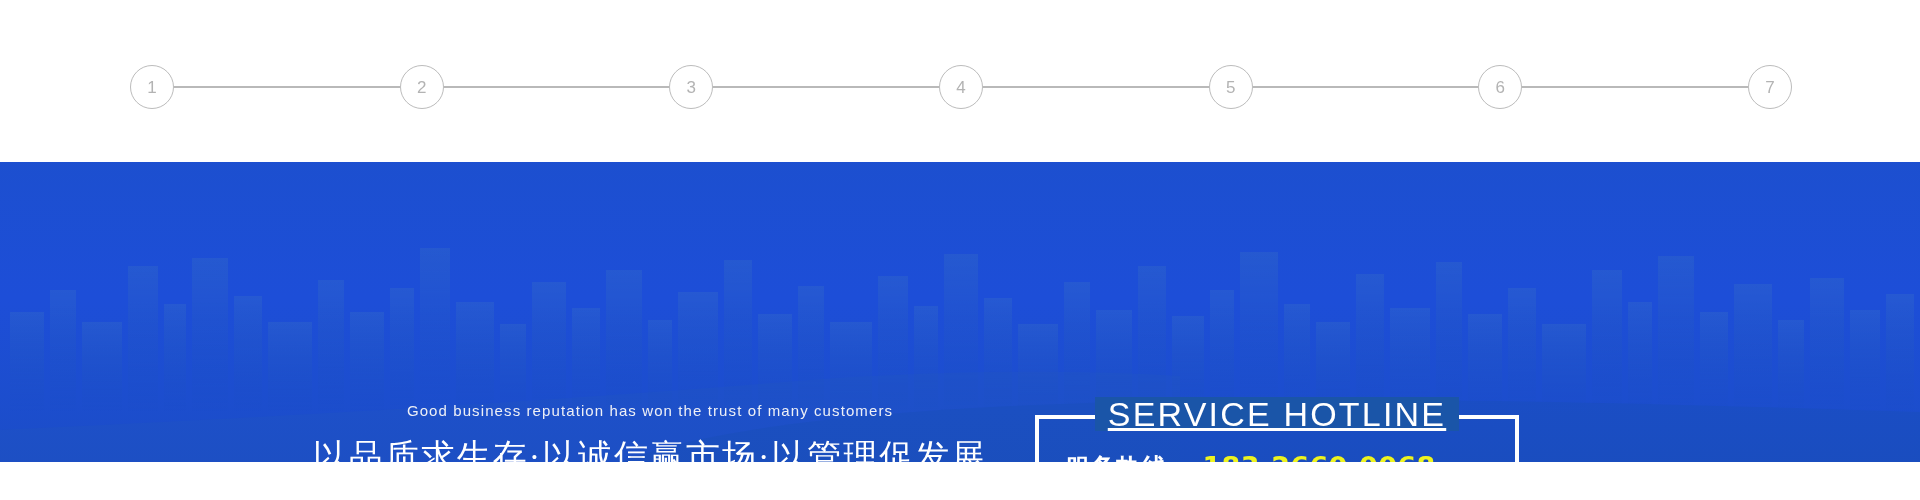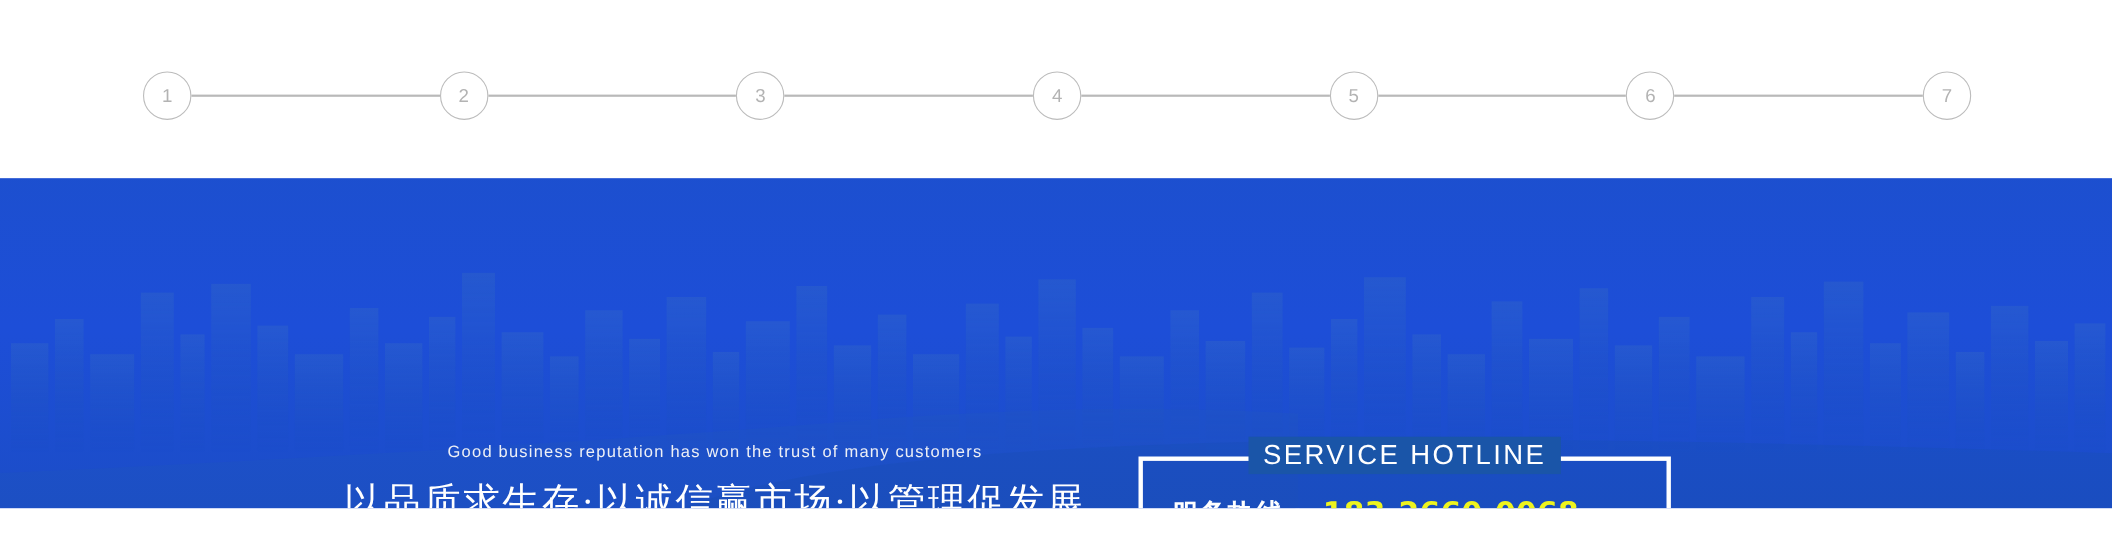--- a/index.html
+++ b/index.html
@@ -53,21 +53,21 @@
   .hotline{
     position:absolute;left:1035px;top:253px;width:484px;height:128px;
     border:4px solid #ffffff;box-sizing:border-box;
   }
   .hotline-title-wrap{
     position:absolute;left:0;top:-22px;width:100%;height:34px;
     display:flex;align-items:center;justify-content:center;
   }
   .hotline-title{
     background:#1a55a8;padding:0 13px;color:#ffffff;
-    font-size:25px;letter-spacing:2.2px;line-height:34px;white-space:nowrap;
+    font-size:34px;letter-spacing:2.2px;line-height:34px;white-space:nowrap;text-decoration:underline;
   }
   .hotline-rows{
     position:absolute;left:0;top:32px;width:100%;
     padding-left:26px;box-sizing:border-box;
   }
   .hotline-row{display:flex;align-items:baseline;white-space:nowrap;line-height:1.15;}
   .hotline-label{
     color:#ffffff;font-weight:bold;font-size:25px;letter-spacing:.5px;
     font-family:"DejaVu Sans","Liberation Sans",sans-serif;
   }

